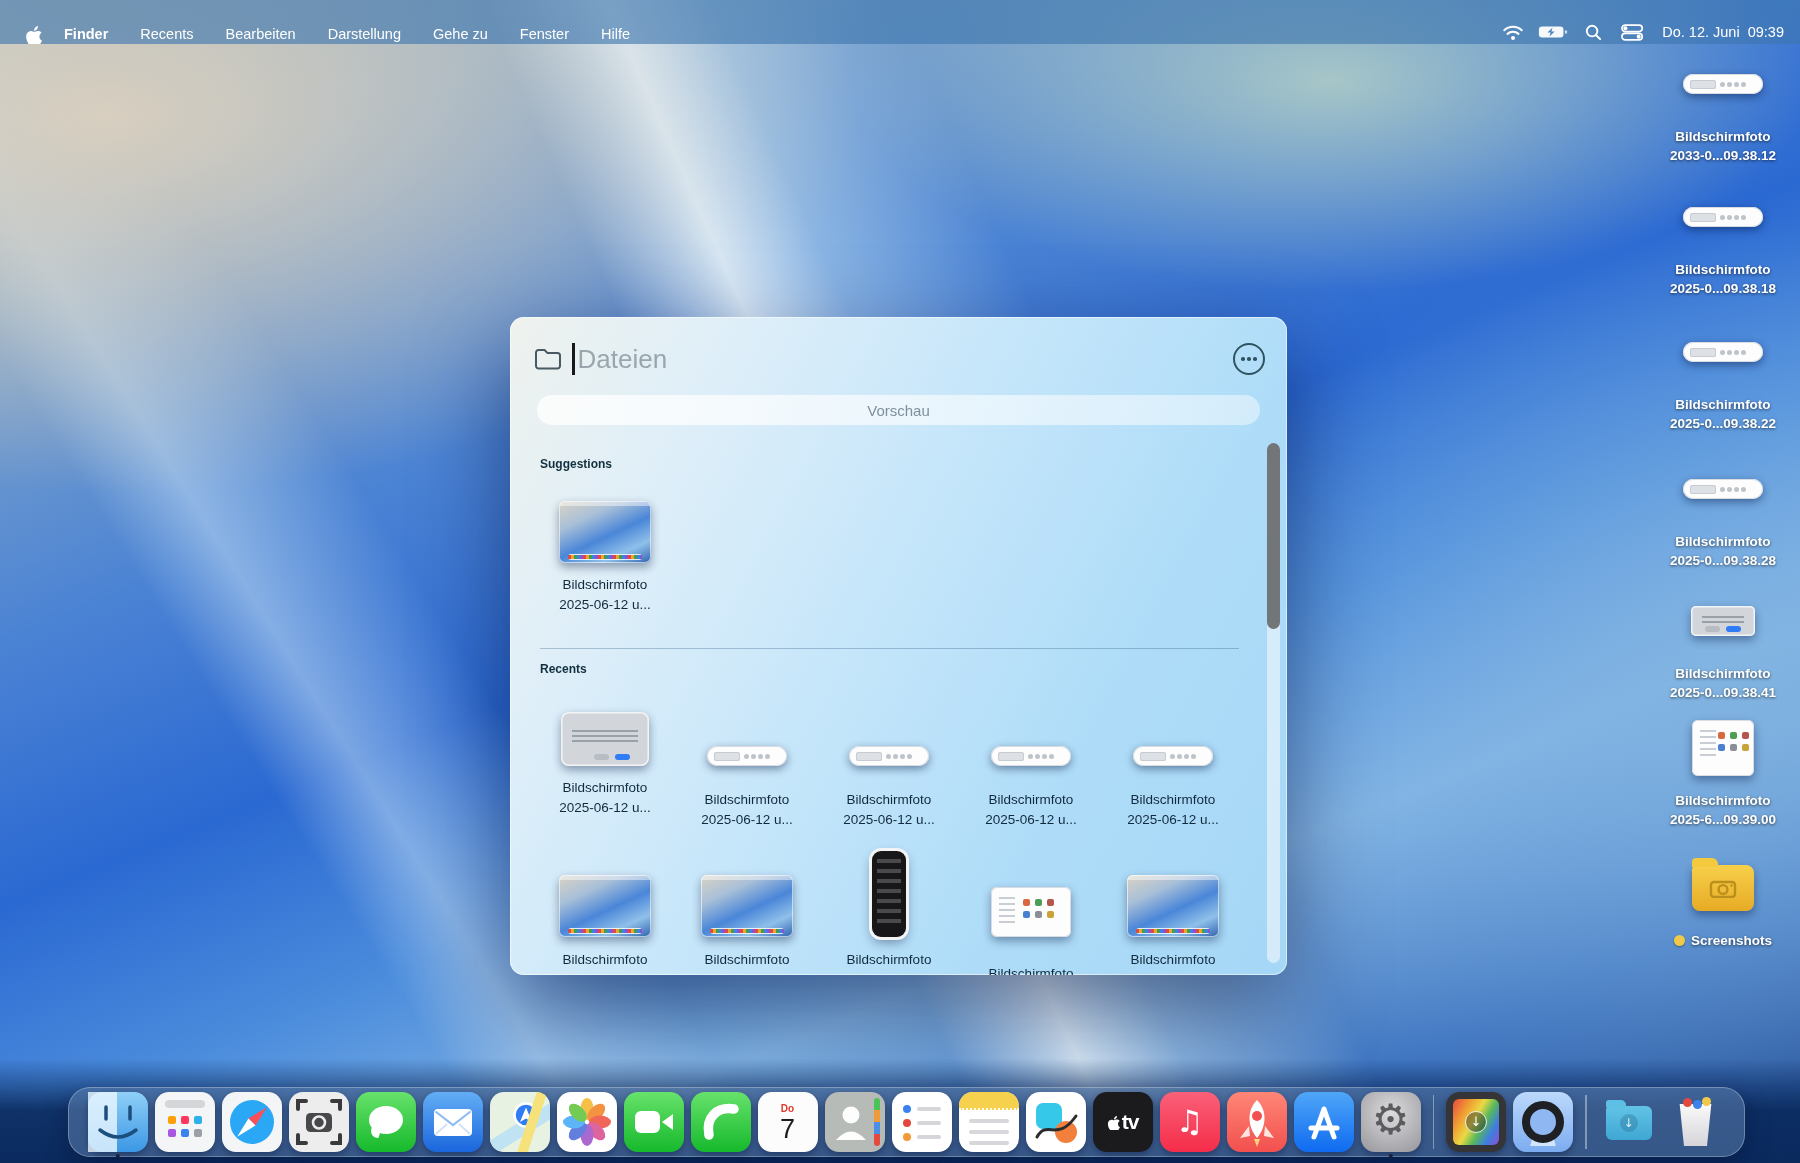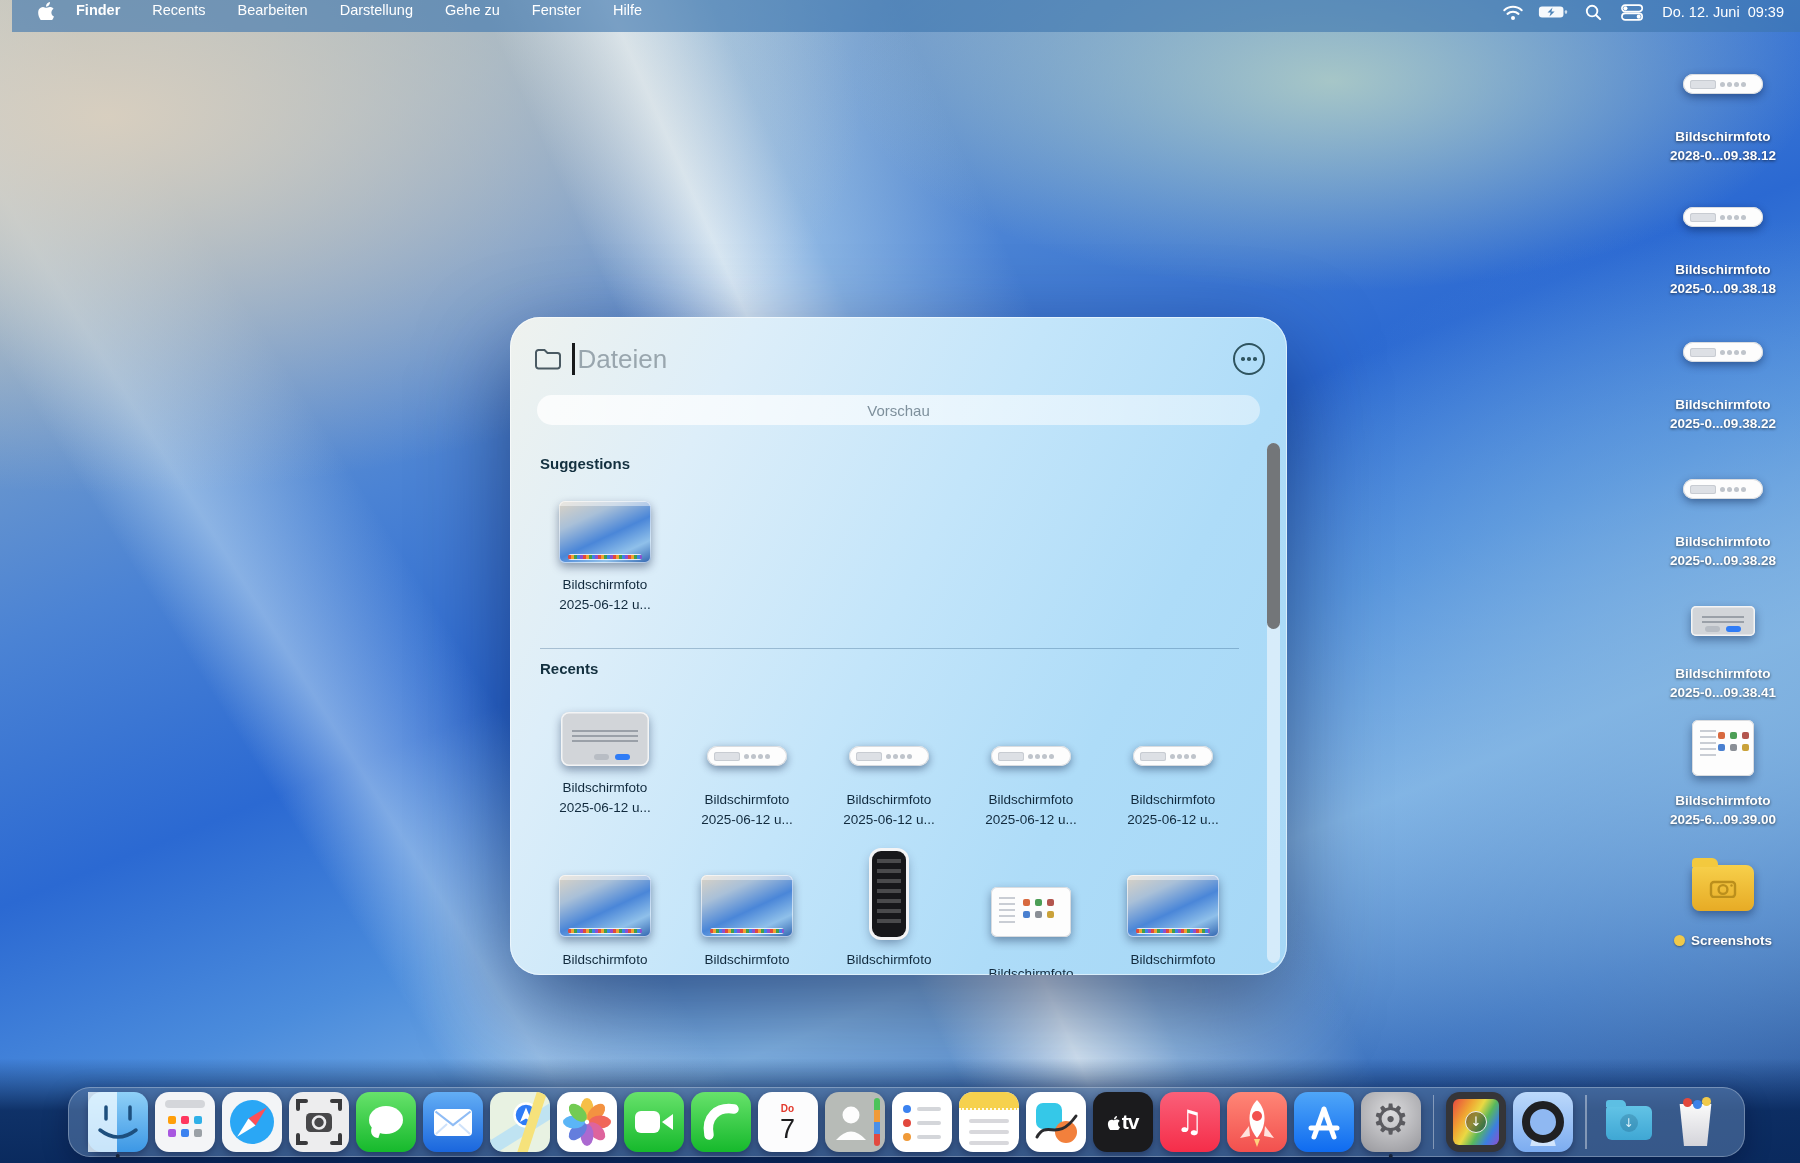--- a/index.html
+++ b/index.html
@@ -15,23 +15,23 @@
       linear-gradient(to top,#0a2a5e 0%,rgba(10,42,94,.92) 4.5%,rgba(10,42,94,0) 9%),
       radial-gradient(1300px 650px at 6% 10%,rgba(219,208,191,.95),rgba(219,208,191,0) 58%),
       radial-gradient(800px 350px at 74% 7%,rgba(188,214,196,.8),rgba(188,214,196,0) 60%),
       linear-gradient(66deg,transparent 43%,rgba(222,238,250,.95) 48.5%,rgba(180,214,240,.55) 53%,transparent 61%),
       linear-gradient(58deg,transparent 20%,rgba(200,225,245,.5) 24%,transparent 31%),
       radial-gradient(1000px 800px at 98% 60%,rgba(130,180,225,.85),rgba(130,180,225,0) 60%),
       linear-gradient(158deg,#a9b8b9 0%,#87a9c8 14%,#4b83d4 34%,#2b69d2 48%,#4b8cdc 60%,#82b5e6 72%,#3e74c0 86%,#17418a 100%);
   }
   
   #menubar{
-    position:absolute;top:0;left:0;right:0;height:32px;
+    position:absolute;top:0;left:0;right:0;height:44px;
     background:rgba(62,118,175,.62);
-    display:flex;align-items:flex-start;color:#fff;font-size:14.5px;margin-left:12px;
+    display:flex;align-items:flex-end;color:#fff;font-size:14.5px;
   }
   #menubar .mleft{display:flex;align-items:center;gap:0;padding-left:16px;}
   .apple-wrap{width:34px;display:flex;justify-content:center;}
   .mb-app{font-weight:700;padding:0 16px 0 14px;}
   .menu-item{padding:0 16px;}
   #menubar .mright{margin-left:auto;display:flex;align-items:center;gap:10px;padding-right:16px;}
   .status-ic{display:flex;align-items:center;justify-content:center;width:30px;height:24px;}
   .clock{white-space:pre;font-size:14.5px;margin-left:4px;}
   
   .dicon{position:absolute;left:1638px;width:170px;display:flex;flex-direction:column;align-items:center;}
@@ -65,36 +65,36 @@
     repeating-linear-gradient(180deg,rgba(255,255,255,.22) 0 4px,transparent 4px 10px);}
   .t-appicon{width:74px;height:74px;border-radius:17px;background:#fefefe;box-shadow:0 5px 12px rgba(0,20,60,.4);display:grid;
     grid-template-columns:repeat(3,14px);grid-template-rows:repeat(3,14px);gap:5px;place-content:center;}
   .t-appicon i{border-radius:4px;}
   .ai1{background:#34c759}.ai2{background:#ffcc00}.ai3{background:#ff9500}.ai4{background:#ff3b30}.ai5{background:#98989d}
   .ai6{background:#ff2d55}.ai7{background:#af52de}.ai8{background:#1f8ef9}.ai9{background:#2dd4a0}
   .t-folder{width:62px;height:46px;border-radius:5px 8px 8px 8px;background:linear-gradient(#f7d04b,#e7ab25);position:relative;box-shadow:0 4px 9px rgba(0,20,60,.4);display:flex;align-items:center;justify-content:center;}
   .t-folder::before{content:"";position:absolute;top:-7px;left:0;width:26px;height:9px;background:#f3c93e;border-radius:4px 6px 0 0;}
   
   #spotlight{
-    position:absolute;left:510px;top:317px;width:777px;height:658px;border-radius:30px;
+    position:absolute;left:510px;top:317px;width:777px;height:658px;border-radius:14px;
     background:linear-gradient(118deg,#eff2ee 0%,#ddeef9 22%,#c3e5fa 48%,#aedcf8 72%,#a5d7f6 100%);
     box-shadow:0 35px 90px rgba(0,10,50,.5),inset 0 0 0 1px rgba(255,255,255,.55);
     overflow:hidden;
   }
   .sp-header{position:absolute;top:20px;left:22px;right:22px;height:44px;display:flex;align-items:center;}
   .sp-folder{width:32px;height:32px;display:flex;align-items:center;justify-content:center;}
   .sp-caret{width:2.5px;height:32px;background:#17191b;margin-left:8px;}
   .sp-placeholder{font-size:26px;color:#99a6ae;margin-left:3px;font-weight:400;}
   .sp-more{margin-left:auto;width:28px;height:28px;border:2.5px solid #2f545f;border-radius:50%;display:flex;align-items:center;justify-content:center;gap:2.5px;}
   .sp-more i{width:3.5px;height:3.5px;border-radius:50%;background:#2f545f;}
   .sp-preview{position:absolute;top:78px;left:27px;right:27px;height:30px;border-radius:15px;
     background:linear-gradient(90deg,rgba(255,255,255,.8),rgba(255,255,255,.45));
     display:flex;align-items:center;justify-content:center;font-size:15px;color:#7e909c;}
   .sp-body{position:absolute;top:128px;left:30px;right:38px;bottom:0;overflow:hidden;}
-  .sec-title{margin:10px 0 0 0;font-size:15px;font-weight:700;color:#13303f;height:18px;line-height:18px;}
+  .sec-title{margin:10px 0 0 0;font-size:12px;font-weight:700;color:#13303f;height:18px;line-height:18px;}
   .sgrid{display:grid;grid-template-columns:repeat(5,142px);margin-left:-6px;margin-top:12px;}
   .cell{display:flex;flex-direction:column;align-items:center;}
   .cell .tb{display:flex;align-items:flex-end;justify-content:center;}
   .tb-sug{height:78px;}
   .tb-r1{height:64px;}
   .tb-r2{height:86px;}
   .cell .clabel{margin-top:12px;text-align:center;font-size:13.5px;line-height:19.5px;color:#112a3d;font-weight:500;}
   .sp-divider{border:none;border-top:1.5px solid rgba(20,70,110,.28);margin:34px 10px 0 0;}
   .row2 .clabel{margin-top:13px;}
   .sb-track{position:absolute;right:7px;top:126px;width:13px;height:520px;border-radius:7px;background:rgba(252,252,253,.55);}
@@ -220,21 +220,21 @@
       <span class="clock">Do. 12. Juni  09:39</span>
     </div>
   </div>
 
   <div class="dicon d1">
     <div class="thumbbox">
         <div class="t-pill"></div>
       </div>
     <div class="dlabel">
       <div>Bildschirmfoto</div>
-        <div>2028-0...09.38.12</div>
+        <div>2033-0...09.38.12</div>
     </div>
   </div>
   <div class="dicon d2">
     <div class="thumbbox">
         <div class="t-pill"></div>
       </div>
     <div class="dlabel">
       <div>Bildschirmfoto</div>
         <div>2025-0...09.38.18</div>
     </div>

